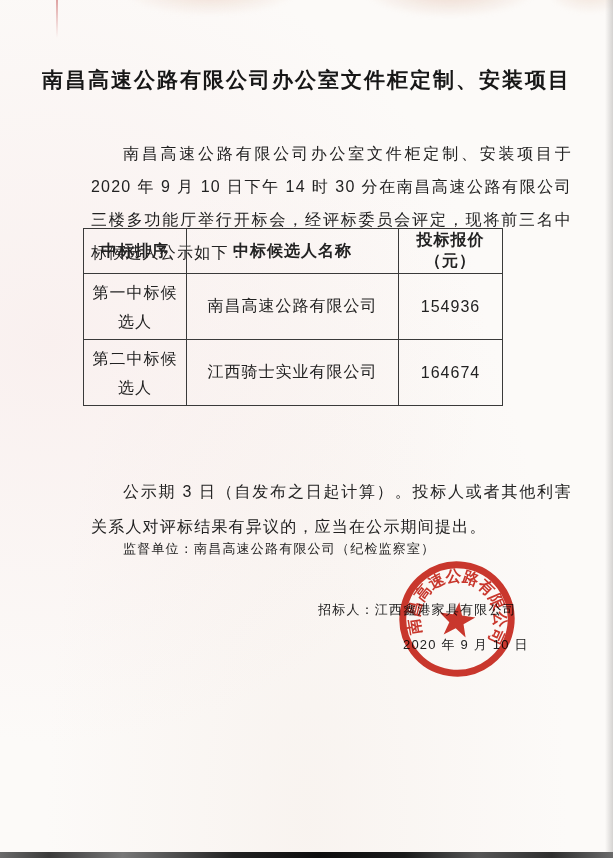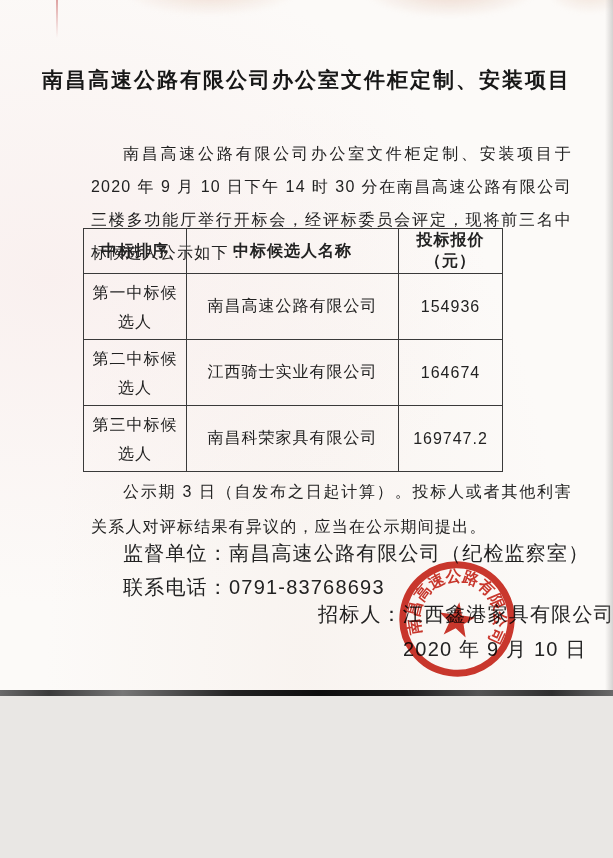--- a/index.html
+++ b/index.html
@@ -3,21 +3,21 @@
 <meta charset="utf-8">
 <style>
   html,body{margin:0;padding:0;}
   body{
     width:613px;height:858px;
     background:#e9e7e4;
     font-family:"Liberation Sans","DejaVu Sans",sans-serif;
     -webkit-font-smoothing:antialiased;
   }
   .page{
-    position:relative;width:613px;height:696px;overflow:hidden;
+    position:relative;width:613px;height:858px;overflow:hidden;
     background:#fcfaf8;
     color:#1f1f1f;
   }
   
   .smudge-top-left{
     position:absolute;left:120px;top:-10px;width:180px;height:26px;
     background:radial-gradient(ellipse at 50% 0%,rgba(228,196,176,.55),rgba(228,196,176,0) 70%);
     filter:blur(2px);pointer-events:none;
   }
   .smudge-top-mid{
@@ -57,21 +57,21 @@
     left:0;width:100%;text-align:center;
     font-size:21px;font-weight:bold;letter-spacing:2px;color:#171717;
   }
   .body-para{
     left:91px;width:481px;
     font-size:16px;line-height:33px;letter-spacing:1.2px;
     text-align:justify;text-justify:inter-ideograph;
     text-indent:2em;color:#222;
   }
   .footer-line{
-    font-size:20px;letter-spacing:1.2px;color:#222;white-space:nowrap;
+    font-size:13px;letter-spacing:1.2px;color:#222;white-space:nowrap;
   }
   
   table.bid{
     position:absolute;left:83px;top:228px;
     border-collapse:collapse;table-layout:fixed;width:419px;
     background:transparent;
   }
   table.bid th,table.bid td{
     border:1.6px solid #3a3a3a;
     font-size:16px;color:#222;
@@ -123,32 +123,26 @@
       <tr>
         <td class="rank-cell">第一中标候选人</td>
         <td class="name-cell">南昌高速公路有限公司</td>
         <td class="price-cell">154936</td>
       </tr>
       <tr>
         <td class="rank-cell">第二中标候选人</td>
         <td class="name-cell">江西骑士实业有限公司</td>
         <td class="price-cell">164674</td>
       </tr>
-      <tr>
-        <td class="rank-cell">第三中标候选人</td>
-        <td class="name-cell">南昌科荣家具有限公司</td>
-        <td class="price-cell">169747.2</td>
-      </tr>
     </tbody>
   </table>
 
   <div class="abs body-para" style="top:474px;line-height:35px">公示期 3 日（自发布之日起计算）。投标人或者其他利害关系人对评标结果有异议的，应当在公示期间提出。</div>
 
   <div class="abs footer-line" style="left:123px;top:540px">监督单位：南昌高速公路有限公司（纪检监察室）</div>
-  <div class="abs footer-line" style="left:123px;top:574px">联系电话：0791-83768693</div>
   <div class="abs footer-line" style="left:318px;top:601px">招标人：江西鑫港家具有限公司</div>
   <div class="abs footer-line" style="left:403px;top:636px">2020 年 9 月 10 日</div>
 
   <svg class="seal" viewBox="0 0 200 200" aria-hidden="true">
     <circle cx="100" cy="100" r="86" fill="none" stroke="#c8271c" stroke-width="11"></circle>
     <path id="sealArc" d="M 48.0 130 A 60 60 0 1 1 152.0 130" fill="none"></path>
     <text font-size="25" font-weight="bold" fill="#c8271c" letter-spacing="1">
       <textPath href="#sealArc" startOffset="0" textLength="250">南昌高速公路有限公司</textPath>
     </text>
     <polygon fill="#c8271c" points="100,73 107.1,93.3 128.5,93.7 111.4,106.7 117.6,127.3 100,115 82.4,127.3 88.6,106.7 71.5,93.7 92.9,93.3"></polygon>

